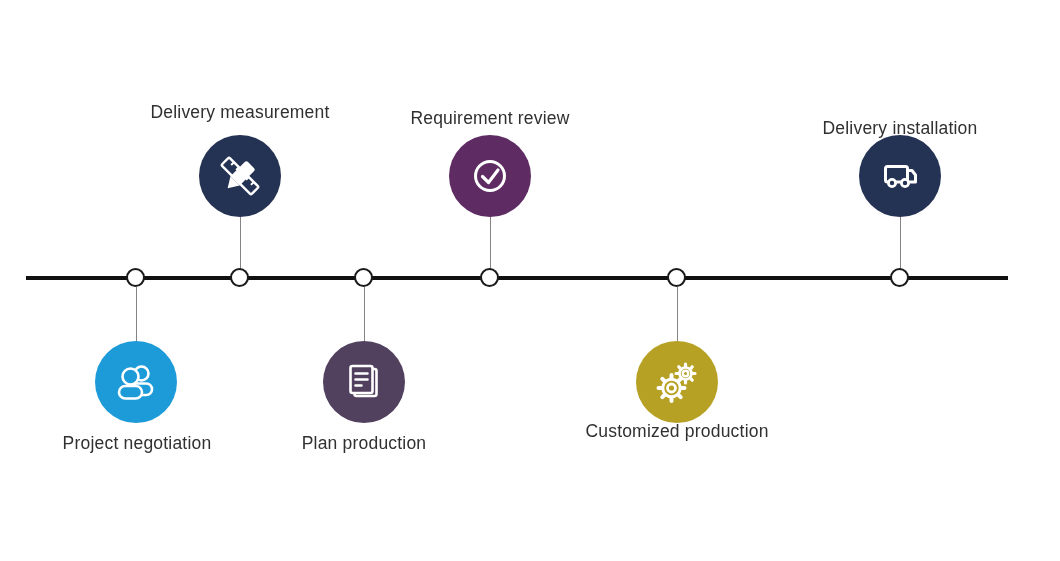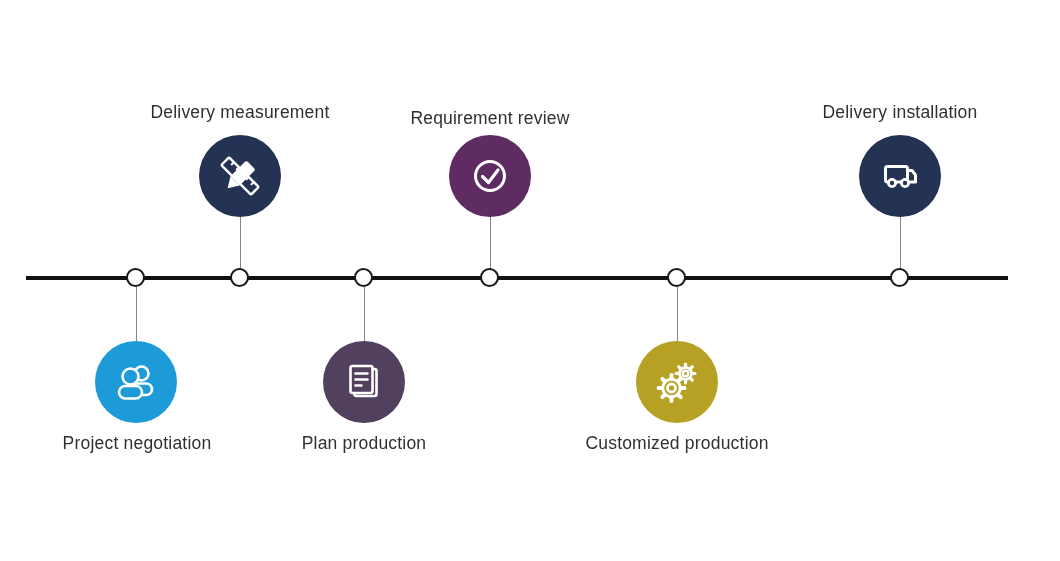--- a/index.html
+++ b/index.html
@@ -91,34 +91,34 @@
 
         <path class="icon-stroke" stroke-width="3.2" stroke-linecap="round" d="M38.5 15.5h3.5 M36.74 19.74l2.48 2.48 M32.5 21.5v3.5 M28.26 19.74l-2.48 2.48 M26.5 15.5H23 M28.26 11.26 25.78 8.78 M32.5 9.5V6 M36.74 11.26l2.48-2.48"></path>
         <circle cx="32.5" cy="15.5" r="6" fill="currentColor" stroke="#fff" stroke-width="2.7"></circle>
         <circle class="icon-stroke" cx="32.5" cy="15.5" r="2.7" stroke-width="2.4"></circle>
 
         <path class="icon-stroke" stroke-width="4" stroke-linecap="round" d="M27 30h4.5 M24.51 36.01l3.18 3.18 M18.5 38.5V43 M12.49 36.01 9.31 39.19 M10 30H5.5 M12.49 23.99 9.31 20.81 M18.5 21.5V17 M24.51 23.99l3.18-3.18"></path>
         <circle cx="18.5" cy="30" r="8.75" fill="currentColor" stroke="#fff" stroke-width="3"></circle>
         <circle class="icon-stroke" cx="18.5" cy="30" r="4" stroke-width="2.8"></circle>
       </svg>
     </div>
-    <div class="step-label" style="left:527px;top:432px;">Customized production</div>
+    <div class="step-label" style="left:527px;top:420px;">Customized production</div>
   </div>
 
   <div>
     <div class="connector" style="left:899.5px;top:215px;height:55px;"></div>
     <div class="big-circle" style="left: 859px; top: 135px; background-color: rgb(36, 50, 83); color: rgb(36, 50, 83);">
       <svg width="48" height="48" viewBox="0 0 48 48">
         <rect class="icon-stroke" x="9.5" y="14.5" width="22" height="15.5" rx="2" stroke-width="3"></rect>
         <path class="icon-stroke" stroke-width="3" stroke-linejoin="round" d="M31.5 18.5h4.5l3.5 4.5v7h-8z"></path>
         <circle cx="16" cy="31" r="3.6" fill="currentColor" stroke="#fff" stroke-width="2.8"></circle>
         <circle cx="29" cy="31" r="3.6" fill="currentColor" stroke="#fff" stroke-width="2.8"></circle>
       </svg>
     </div>
-    <div class="step-label" style="left:750px;top:101px;">Delivery installation</div>
+    <div class="step-label" style="left:750px;top:117px;">Delivery installation</div>
   </div>
 
   <div class="node" style="left:126px;"></div>
   <div class="node" style="left:230px;"></div>
   <div class="node" style="left:354px;"></div>
   <div class="node" style="left:480px;"></div>
   <div class="node" style="left:667px;"></div>
   <div class="node" style="left:890px;"></div>
 
 </div>

